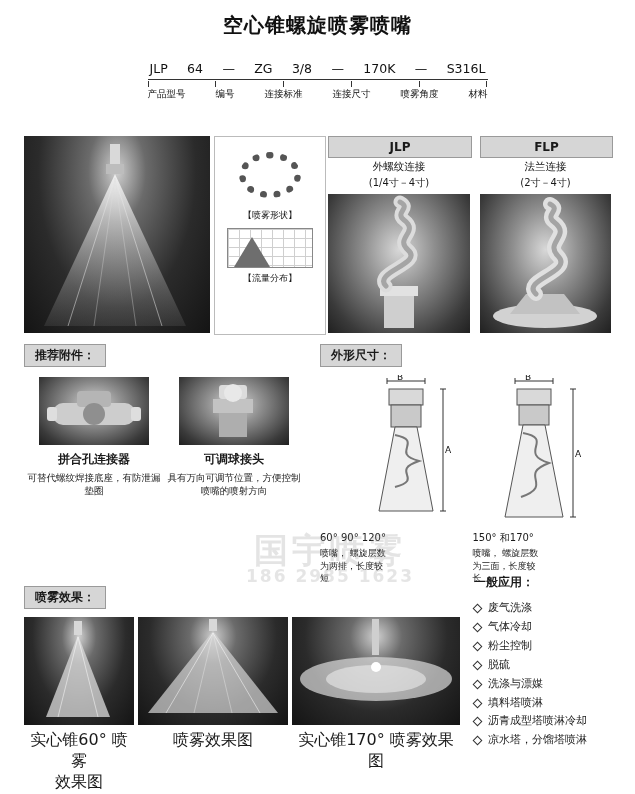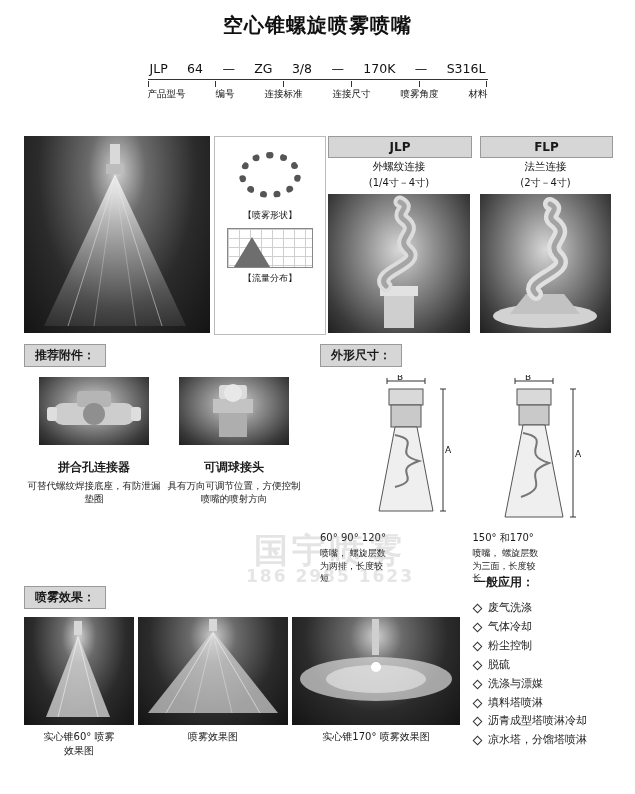--- a/index.html
+++ b/index.html
@@ -135,36 +135,36 @@
     display:inline-block;
     background:#d6d6d6;
     border:1px solid #9a9a9a;
     font-size:12px;font-weight:bold;
     padding:2px 10px;
   }
   .acc{position:absolute;left:24px;top:344px;width:280px;}
   .acc-items{display:flex;margin-top:10px;}
   .acc-item{width:140px;text-align:center;}
   .acc-img{width:110px;height:68px;margin:0 auto;}
-  .acc-name{font-size:12px;font-weight:bold;margin-top:14px;}
+  .acc-name{font-size:12px;font-weight:bold;margin-top:6px;}
   .acc-desc{font-size:9.5px;line-height:1.35;margin-top:4px;color:#222;}
 
   
   .dim{position:absolute;left:320px;top:344px;width:291px;}
   .dim-figs{display:flex;margin-top:8px;gap:18px;justify-content:center;}
   .dimfig{width:118px;height:150px;position:relative;}
   .dim-note{display:flex;gap:14px;margin-top:6px;font-size:9px;line-height:1.4;}
   .dim-note div{width:50%;}
   .dim-note .hdr{font-size:10px;margin-bottom:2px;}
 
   
   .eff{position:absolute;left:24px;top:586px;width:440px;}
   .eff-imgs{display:flex;gap:4px;margin-top:8px;}
   .eff-img{height:108px;}
-  .eff-caps{display:flex;gap:4px;font-size:10px;text-align:center;margin-top:5px;}
+  .eff-caps{display:flex;gap:4px;font-size:16px;text-align:center;margin-top:5px;}
 
   
   .apps{position:absolute;left:474px;top:574px;width:150px;}
   .apps-title{font-size:12px;font-weight:bold;}
   .apps ul{list-style:none;margin:8px 0 0 0;padding:0;}
   .apps li{font-size:11px;line-height:1.72;padding-left:14px;position:relative;}
   .apps li:before{
     content:"";position:absolute;left:0;top:6px;
     width:5px;height:5px;border:1px solid #333;transform:rotate(45deg);
   }

